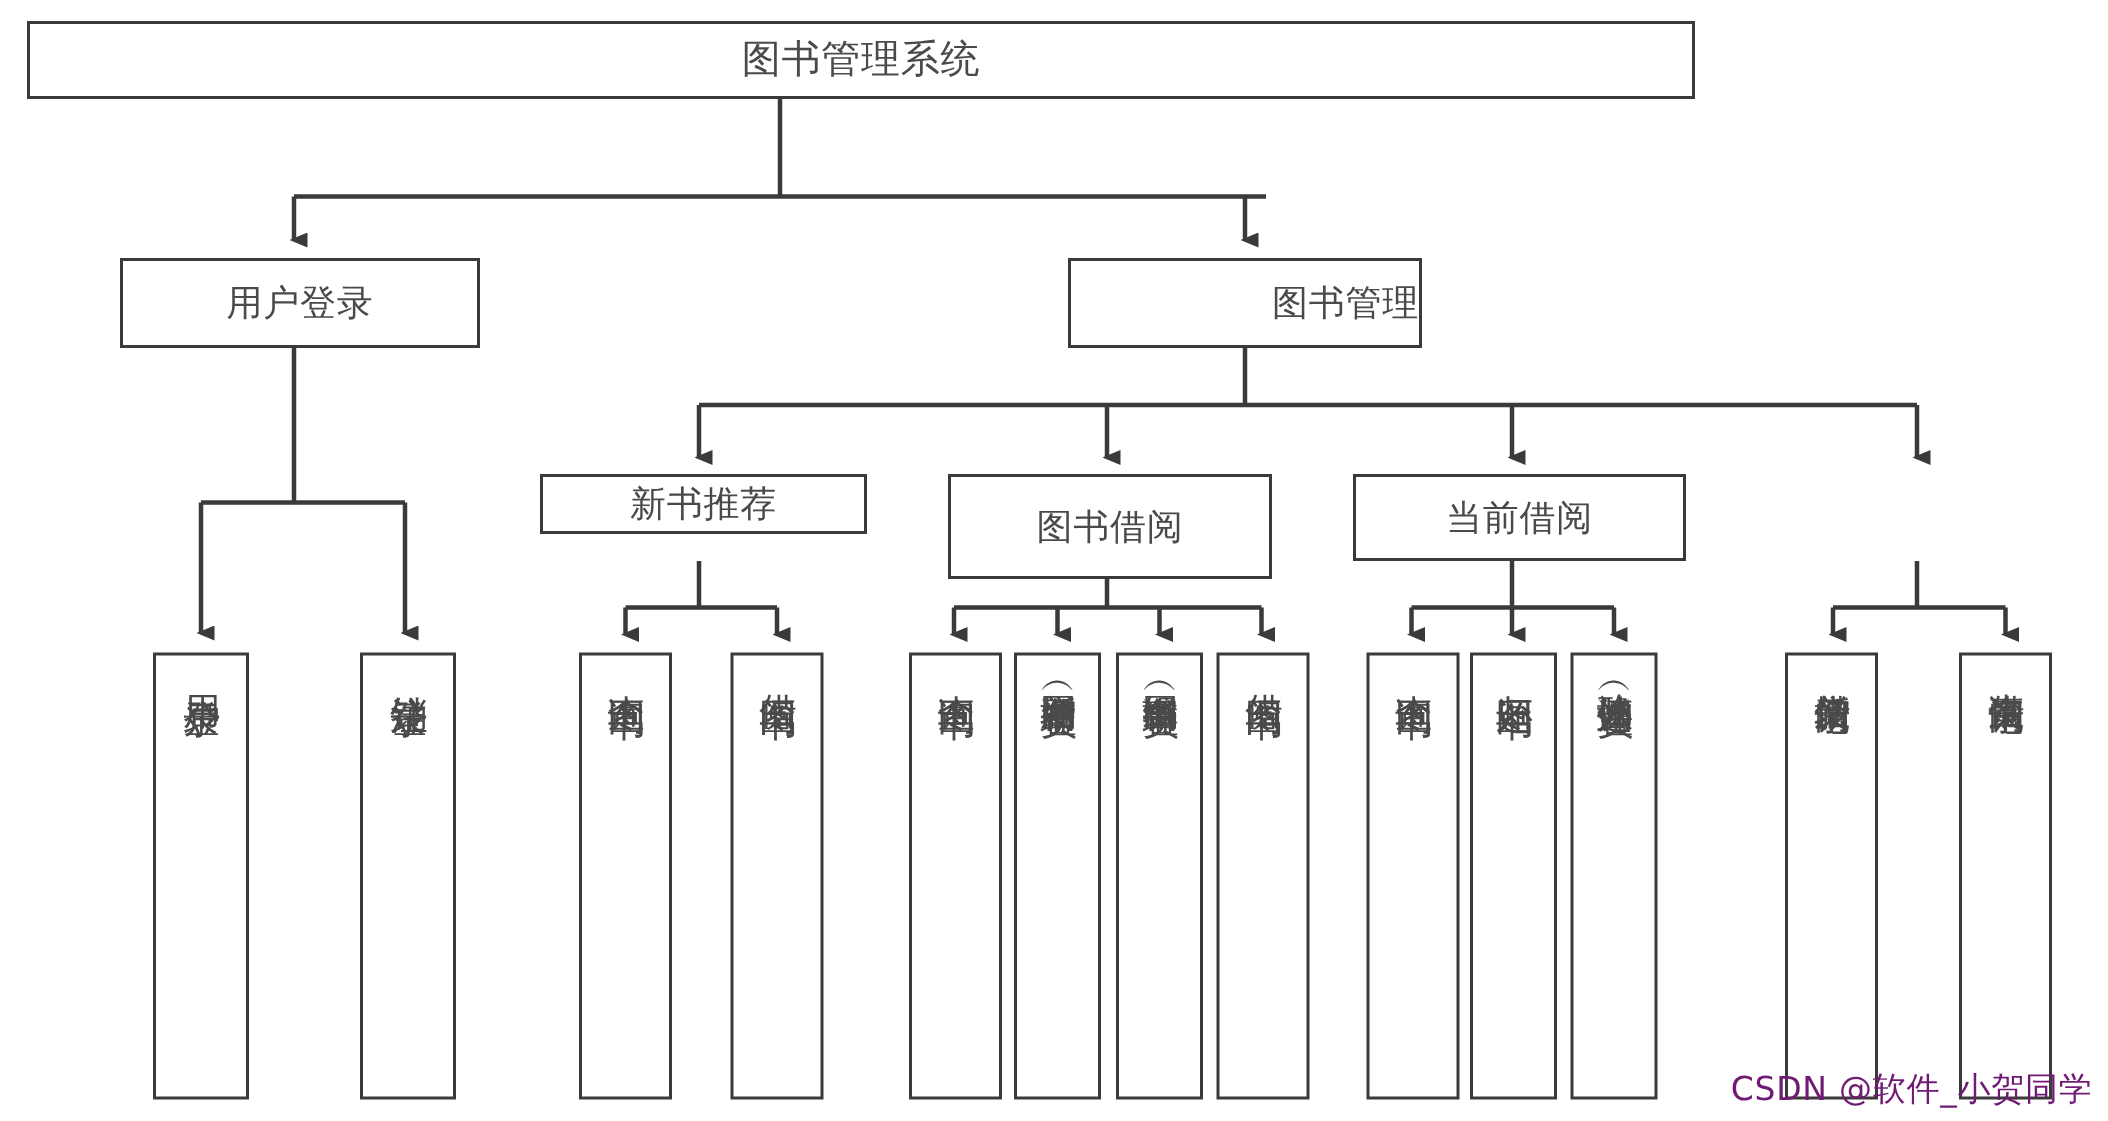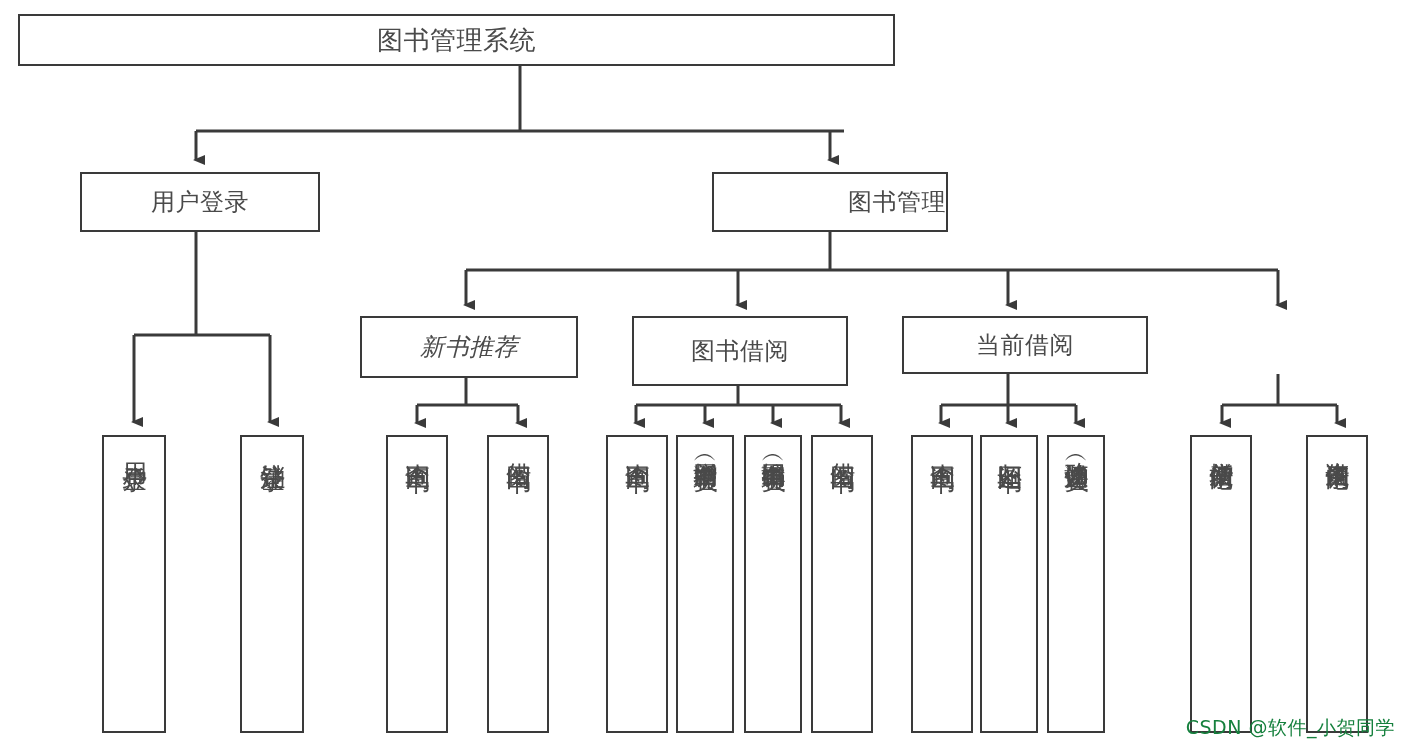--- a/index.html
+++ b/index.html
@@ -69,22 +69,22 @@
     color: #4a4a4a;
   }
   .node.leaf.tall .lbl {
     font-size: 24px;
     letter-spacing: 1px;
   }
   .watermark {
     position: absolute;
     right: 10px;
     bottom: 6px;
-    font-size: 19px;
-    color: #15803d;
+    font-size: 22px;
+    color: #701a75;
     white-space: nowrap;
     letter-spacing: 0.5px;
   }
 </style>
 </head>
 <body>
 
 <div id="canvas">
 
   <svg class="wires" viewBox="0 0 1405 747" xmlns="http://www.w3.org/2000/svg">
@@ -130,38 +130,38 @@
       <path d="M1008,405 L1008,423" marker-end="url(#arrow)"></path>
       <path d="M1076,405 L1076,423" marker-end="url(#arrow)"></path>
 
       <path d="M1278,374 L1278,405"></path>
       <path d="M1222,405 L1337,405"></path>
       <path d="M1222,405 L1222,423" marker-end="url(#arrow)"></path>
       <path d="M1337,405 L1337,423" marker-end="url(#arrow)"></path>
     </g>
   </svg>
 
-  <div class="node h root" style="left:18px; top:14px; width:877px; height:52px;">
+  <div class="node h root" style="left:18px; top:14px; width:1112px; height:52px;">
     <span class="lbl">图书管理系统</span>
   </div>
 
   <div class="node h mid" style="left:80px; top:172px; width:240px; height:60px;">
     <span class="lbl">用户登录</span>
   </div>
   <div class="node h mid" style="left:712px; top:172px; width:236px; height:60px;justify-content:flex-end;">
     <span class="lbl">图书管理</span>
   </div>
 
-  <div class="node h mid" style="left:360px; top:316px; width:218px; height:62px;font-style:italic;">
+  <div class="node h mid" style="left:360px; top:316px; width:218px; height:40px;">
     <span class="lbl">新书推荐</span>
   </div>
   <div class="node h mid" style="left:632px; top:316px; width:216px; height:70px;">
     <span class="lbl">图书借阅</span>
   </div>
-  <div class="node h mid" style="left:902px; top:316px; width:246px; height:58px;">
+  <div class="node h mid" style="left:902px; top:316px; width:222px; height:58px;">
     <span class="lbl">当前借阅</span>
   </div>
 
   <div class="node leaf" style="left:102px; top:435px; width:64px; height:298px;">
     <span class="lbl">用户登录</span>
   </div>
   <div class="node leaf" style="left:240px; top:435px; width:64px; height:298px;">
     <span class="lbl">注销登录</span>
   </div>
 

